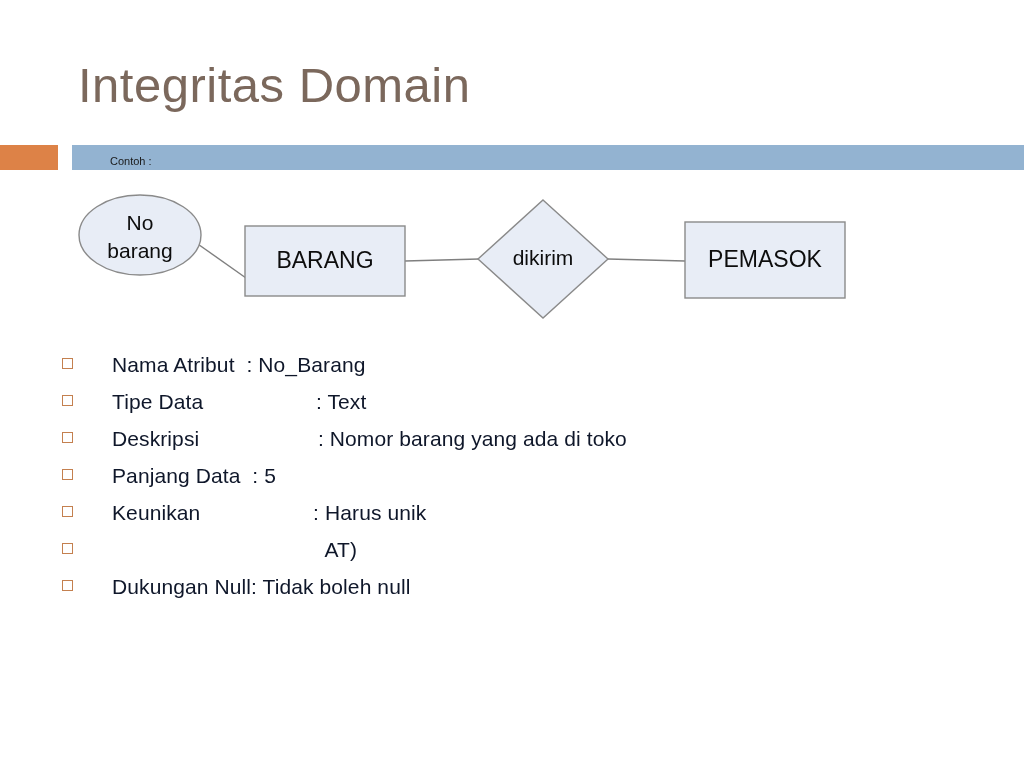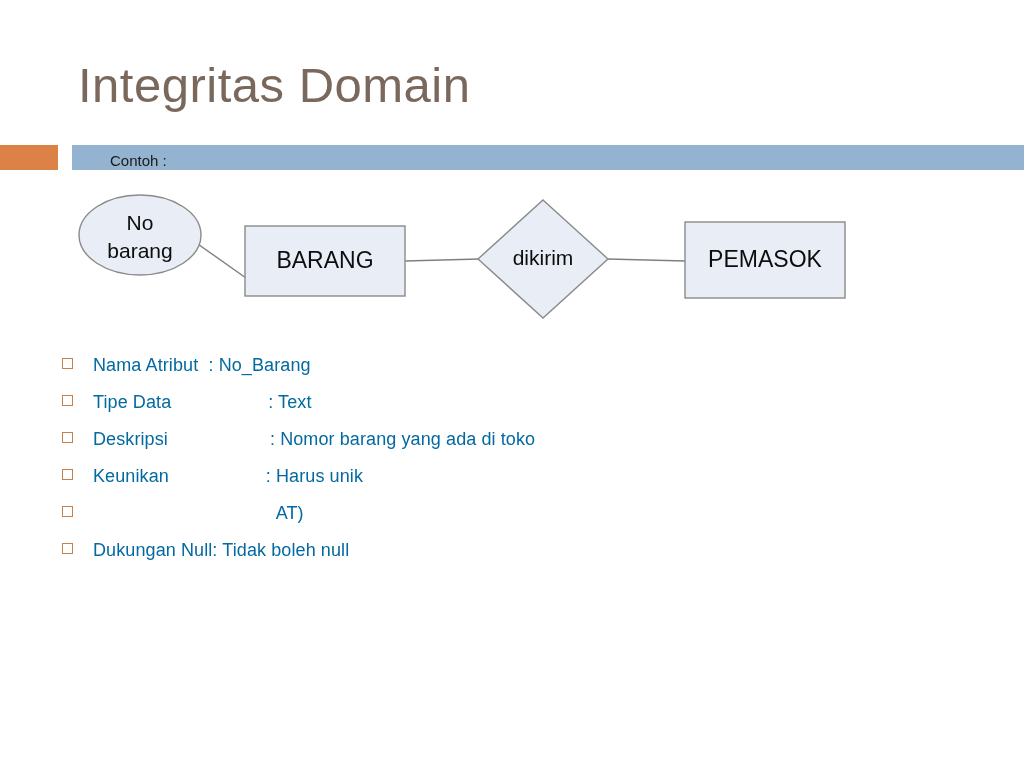--- a/index.html
+++ b/index.html
@@ -50,21 +50,21 @@
     left: 72px;
     top: 145px;
     width: 952px;
     height: 25px;
     background: #93b3d1;
   }
   .contoh-label {
     position: absolute;
     left: 110px;
     top: 150px;
-    font-size: 15px;
+    font-size: 11px;
     line-height: 22px;
     color: #1a1a1a;
     white-space: nowrap;
   }
 
   
   .er-diagram {
     position: absolute;
     left: 0px;
     top: 180px;
@@ -108,24 +108,24 @@
     width: 11px;
     height: 11px;
     border: 1.6px solid #c4804f;
     background: transparent;
     margin-top: 11px;
     margin-right: 0px;
     box-sizing: border-box;
   }
   .row-text {
     flex: 1 1 auto;
-    margin-left: 20px;
-    font-size: 18px;
+    margin-left: 39px;
+    font-size: 21px;
     line-height: 36px;
-    color: #0369a1;
+    color: #0f172a;
     white-space: pre;
     letter-spacing: 0.1px;
   }
 </style>
 </head>
 <body>
 
 <div class="slide">
 
   <div class="slide-title">Integritas Domain</div>
@@ -168,20 +168,24 @@
     <div class="detail-row">
       <span class="bullet"></span>
       <span class="row-text">Tipe Data                   : Text</span>
     </div>
 
     <div class="detail-row">
       <span class="bullet"></span>
       <span class="row-text">Deskripsi                    : Nomor barang yang ada di toko</span>
     </div>
 
+    <div class="detail-row">
+      <span class="bullet"></span>
+      <span class="row-text">Panjang Data  : 5</span>
+    </div>
 
 
 
     <div class="detail-row">
       <span class="bullet"></span>
       <span class="row-text">Keunikan                   : Harus unik</span>
     </div>
 
     <div class="detail-row">
       <span class="bullet"></span>

